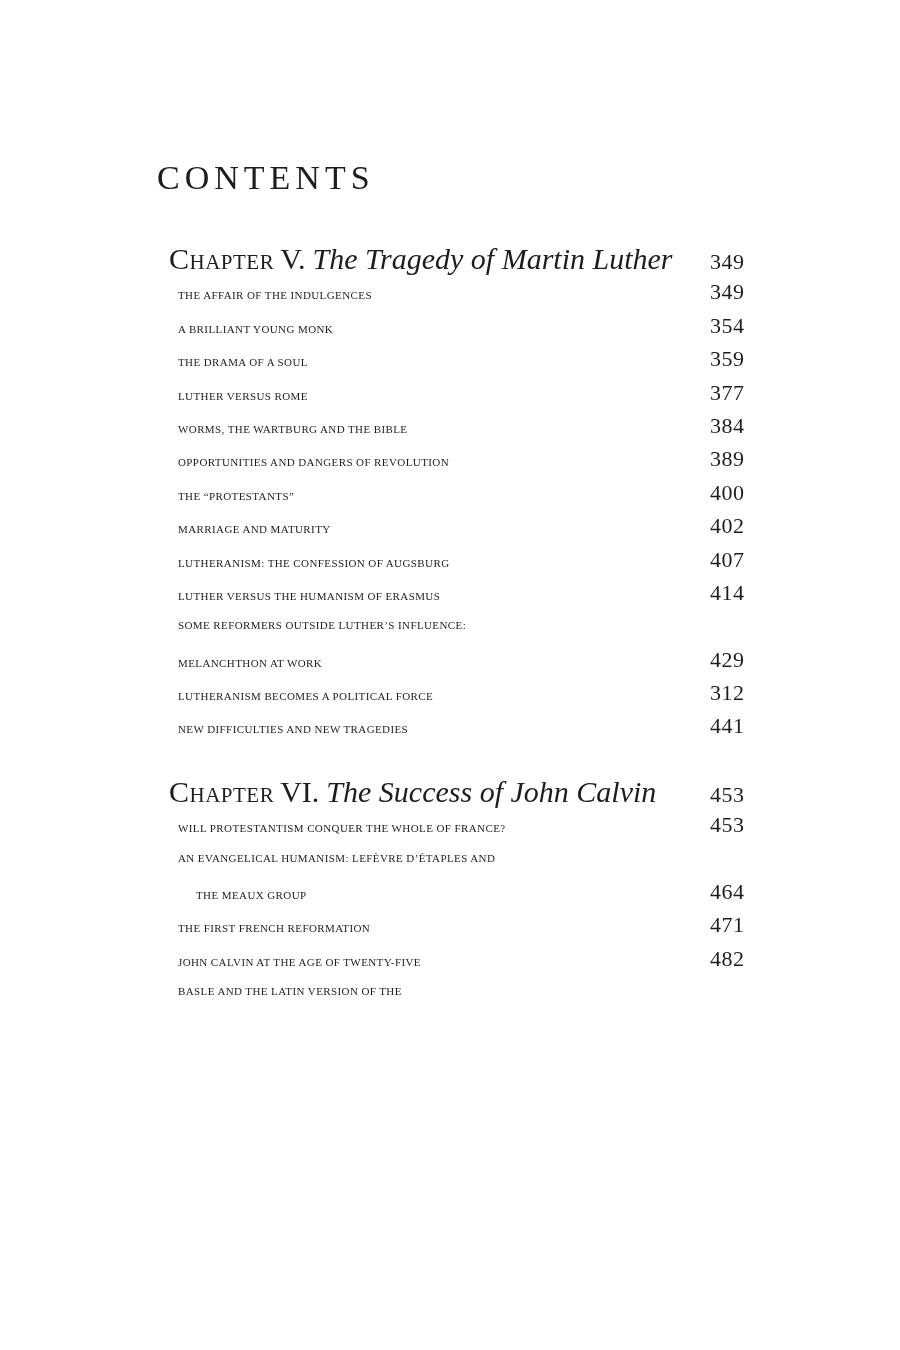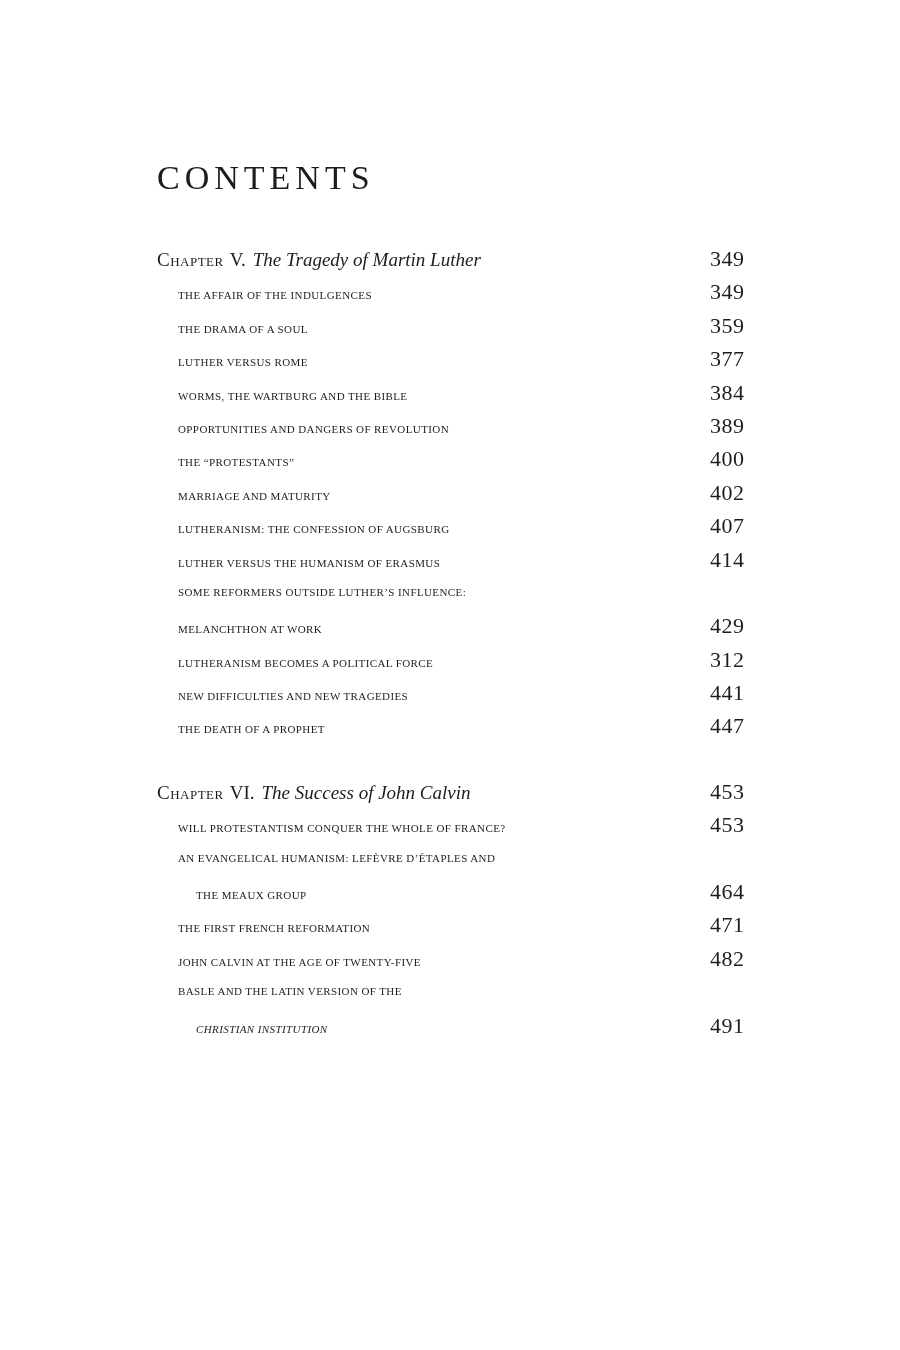--- a/index.html
+++ b/index.html
@@ -36,21 +36,22 @@
   .chapter + .chapter { margin-top: 32px; }
   .row {
     display: flex;
     align-items: baseline;
     line-height: 33.4px;
     height: 33.4px;
     white-space: nowrap;
   }
   .chapter-heading .heading-text {
     flex: 1 1 auto;
-    font-size: 19px;
+    font-size: 30px;
+    margin-left: 12px;
   }
   .ch-label {
     font-variant: small-caps;
     letter-spacing: 0.5px;
     margin-right: 6px;
   }
   .ch-numeral { margin-right: 7px; }
   .ch-title { font-style: italic; }
   .entry-text {
     flex: 1 1 auto;
@@ -78,20 +79,24 @@
     <h1 class="toc-title">CONTENTS</h1>
     <div id="chapters">
         <section class="chapter">
           <div class="row chapter-heading">
             <span class="heading-text"><span class="ch-label">Chapter</span><span class="ch-numeral">V.</span><span class="ch-title">The Tragedy of Martin Luther</span></span>
             <span class="pagenum">349</span>
           </div>
           <div class="row">
             <span class="entry-text">THE AFFAIR OF THE INDULGENCES</span>
             <span class="pagenum">349</span>
+          </div>
+          <div class="row">
+            <span class="entry-text">A BRILLIANT YOUNG MONK</span>
+            <span class="pagenum">354</span>
           </div>
           <div class="row">
             <span class="entry-text">THE DRAMA OF A SOUL</span>
             <span class="pagenum">359</span>
           </div>
           <div class="row">
             <span class="entry-text">LUTHER VERSUS ROME</span>
             <span class="pagenum">377</span>
           </div>
           <div class="row">
@@ -127,24 +132,20 @@
             <span class="pagenum">429</span>
           </div>
           <div class="row">
             <span class="entry-text">LUTHERANISM BECOMES A POLITICAL FORCE</span>
             <span class="pagenum">312</span>
           </div>
           <div class="row">
             <span class="entry-text">NEW DIFFICULTIES AND NEW TRAGEDIES</span>
             <span class="pagenum">441</span>
           </div>
-          <div class="row">
-            <span class="entry-text">THE DEATH OF A PROPHET</span>
-            <span class="pagenum">447</span>
-          </div>
         </section>
         <section class="chapter">
           <div class="row chapter-heading">
             <span class="heading-text"><span class="ch-label">Chapter</span><span class="ch-numeral">VI.</span><span class="ch-title">The Success of John Calvin</span></span>
             <span class="pagenum">453</span>
           </div>
           <div class="row">
             <span class="entry-text">WILL PROTESTANTISM CONQUER THE WHOLE OF FRANCE?</span>
             <span class="pagenum">453</span>
           </div>
@@ -161,20 +162,16 @@
             <span class="pagenum">471</span>
           </div>
           <div class="row">
             <span class="entry-text">JOHN CALVIN AT THE AGE OF TWENTY-FIVE</span>
             <span class="pagenum">482</span>
           </div>
           <div class="row">
             <span class="entry-text">BASLE AND THE LATIN VERSION OF THE</span>
             <span class="pagenum"></span>
           </div>
-          <div class="row">
-            <span class="entry-text continuation italic">CHRISTIAN INSTITUTION</span>
-            <span class="pagenum">491</span>
-          </div>
         </section>
       </div>
   </div>
 </div>
 
 </body></html>

